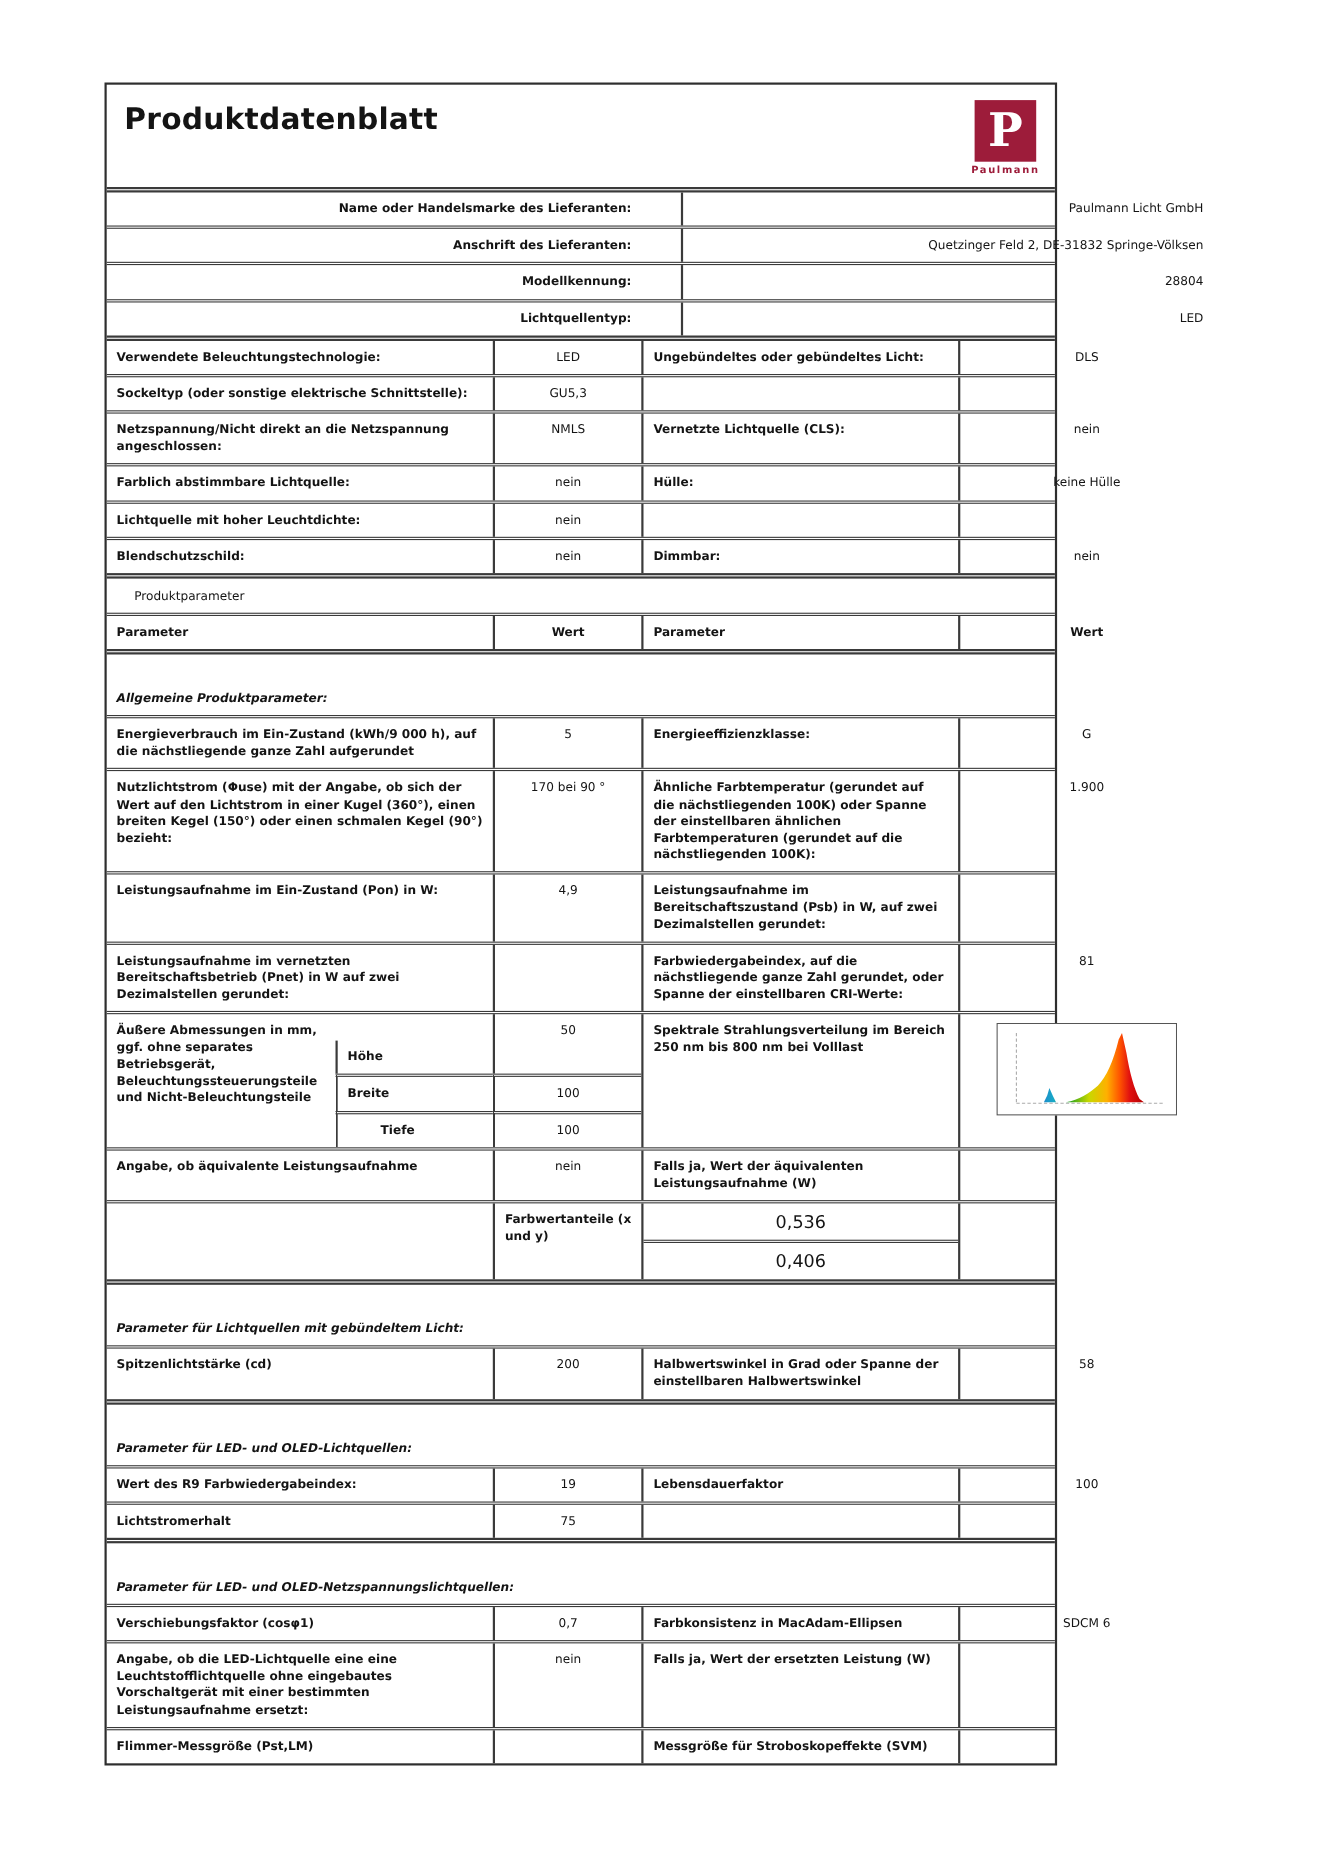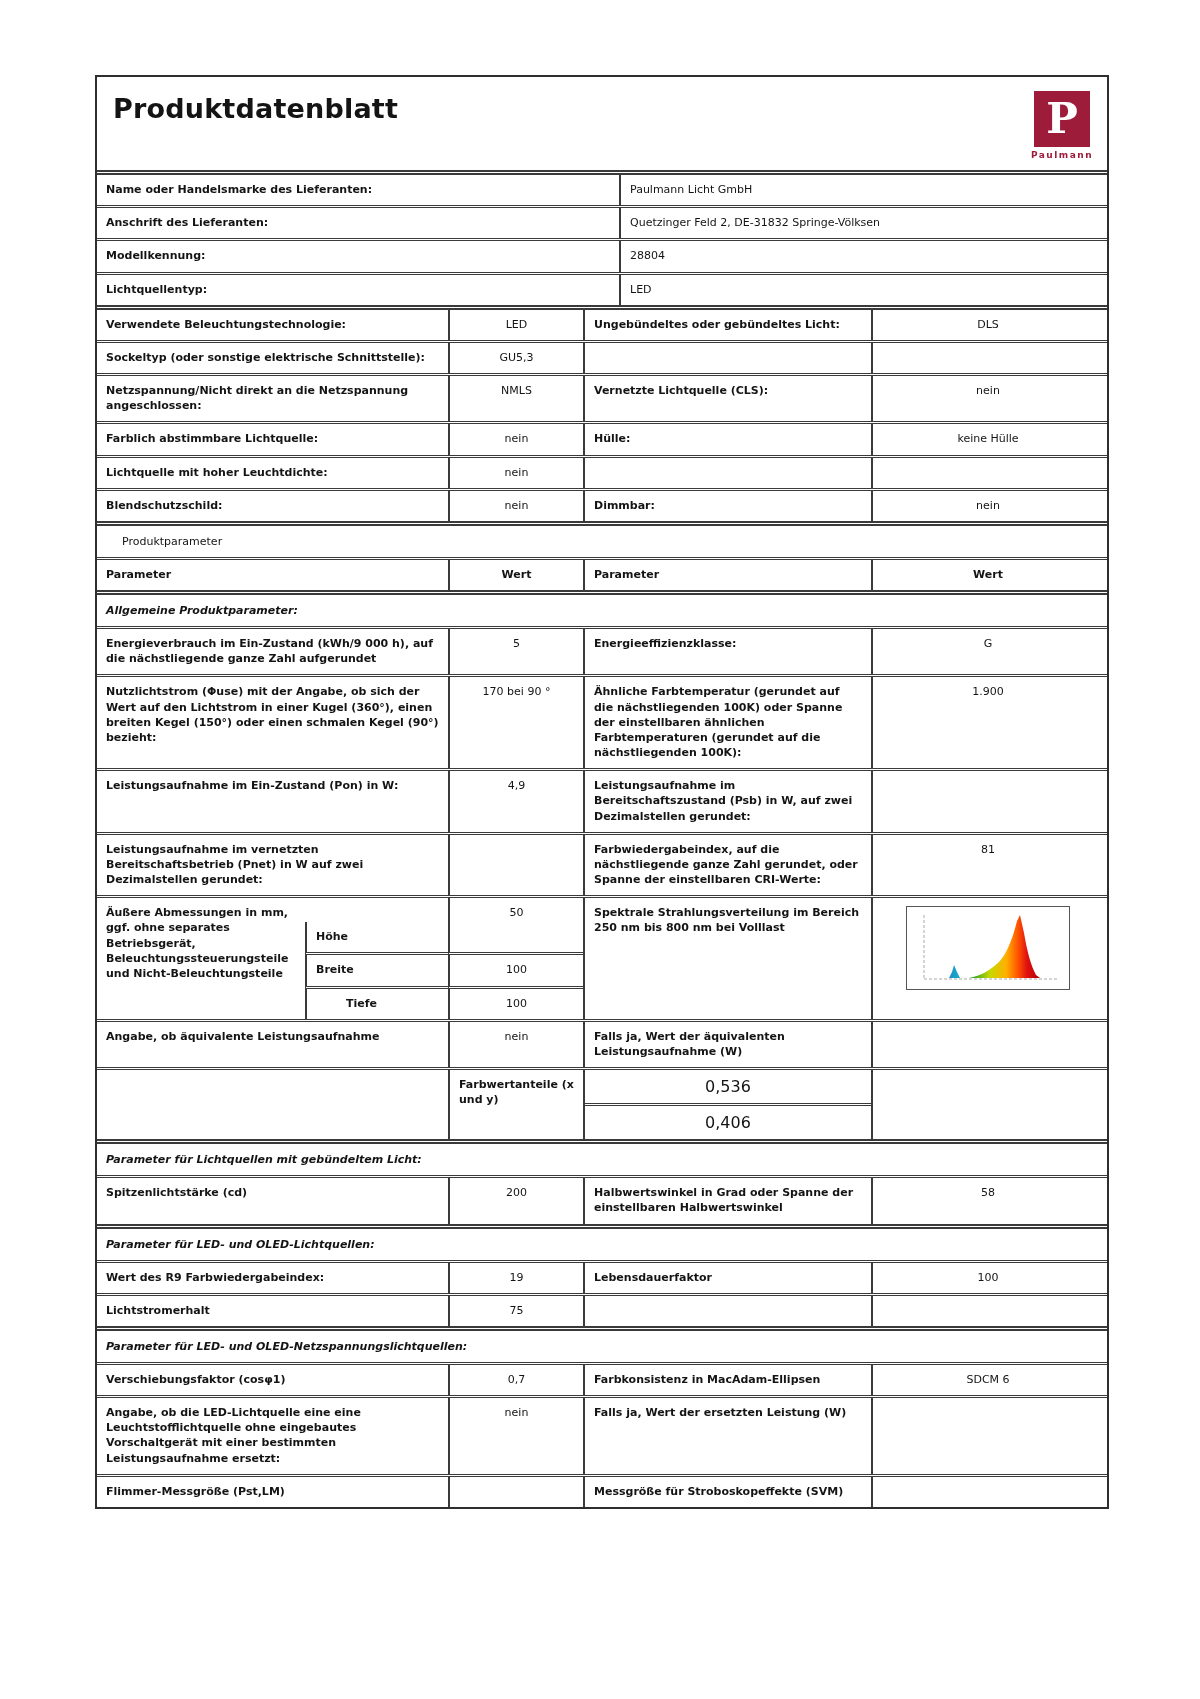--- a/index.html
+++ b/index.html
@@ -1,30 +1,30 @@
 <!DOCTYPE html>
 <html><head>
 <meta charset="utf-8">
 <style>
   html,body{margin:0;padding:0;background:#ffffff;}
   body{width:1200px;height:1699px;position:relative;font-family:"DejaVu Sans","Liberation Sans",sans-serif;color:#141414;}
-  .sheet{position:absolute;left:95px;top:75px;width:1014px;border:2px solid #2e2e2e;background:#fff;box-sizing:border-box;}
+  .sheet{position:absolute;left:95px;top:75px;width:866px;border:2px solid #2e2e2e;background:#fff;box-sizing:border-box;}
   .row{display:grid;border-top:3px double #3a3a3a;box-sizing:border-box;}
   .row.first{border-top:none;}
   .row.thick{border-top:5px double #3a3a3a;}
-  .cols2{grid-template-columns:486px 520px;}
+  .cols2{grid-template-columns:486px 520px;text-align:right;}
   .cols4{grid-template-columns:351px 135px 288px 232px;}
   .colsdim{grid-template-columns:208px 143px 135px 288px 232px;}
   .c{padding:7px 9px 8px 9px;box-sizing:border-box;font-size:11px;line-height:1.38;}
   .bl{border-left:2px solid #3a3a3a;}
   .lab{font-weight:bold;}
   .val{text-align:center;font-weight:normal;}
   .leftval{font-weight:normal;margin-left:36px;}
   .secplain{font-weight:normal;font-size:11px;padding:9px 25px;}
-  .secital{font-weight:bold;font-style:italic;font-size:11px;padding:9px 9px;}
+  .secital{font-weight:bold;font-style:italic;font-size:11px;padding:9px 9px;margin-top:24px;}
   .hdrcell{font-weight:bold;}
   
   .head{display:flex;justify-content:space-between;align-items:flex-start;padding:14px 12px 10px 16px;min-height:93px;box-sizing:border-box;}
   .title{font-size:27px;font-weight:bold;letter-spacing:0.2px;margin-top:2px;}
   .logo{width:66px;text-align:center;}
   .logo-square{width:56px;height:56px;margin:0 auto;background:#9d1c3a;display:flex;align-items:center;justify-content:center;}
   .logo-letter{color:#ffffff;font-family:"DejaVu Serif","Liberation Serif",serif;font-weight:bold;font-size:42px;line-height:1;}
   .logo-brand{color:#9d1c3a;font-size:9px;font-weight:bold;letter-spacing:1.5px;margin-top:3px;}
   
   .subdiv{border-top:3px double #3a3a3a;}

